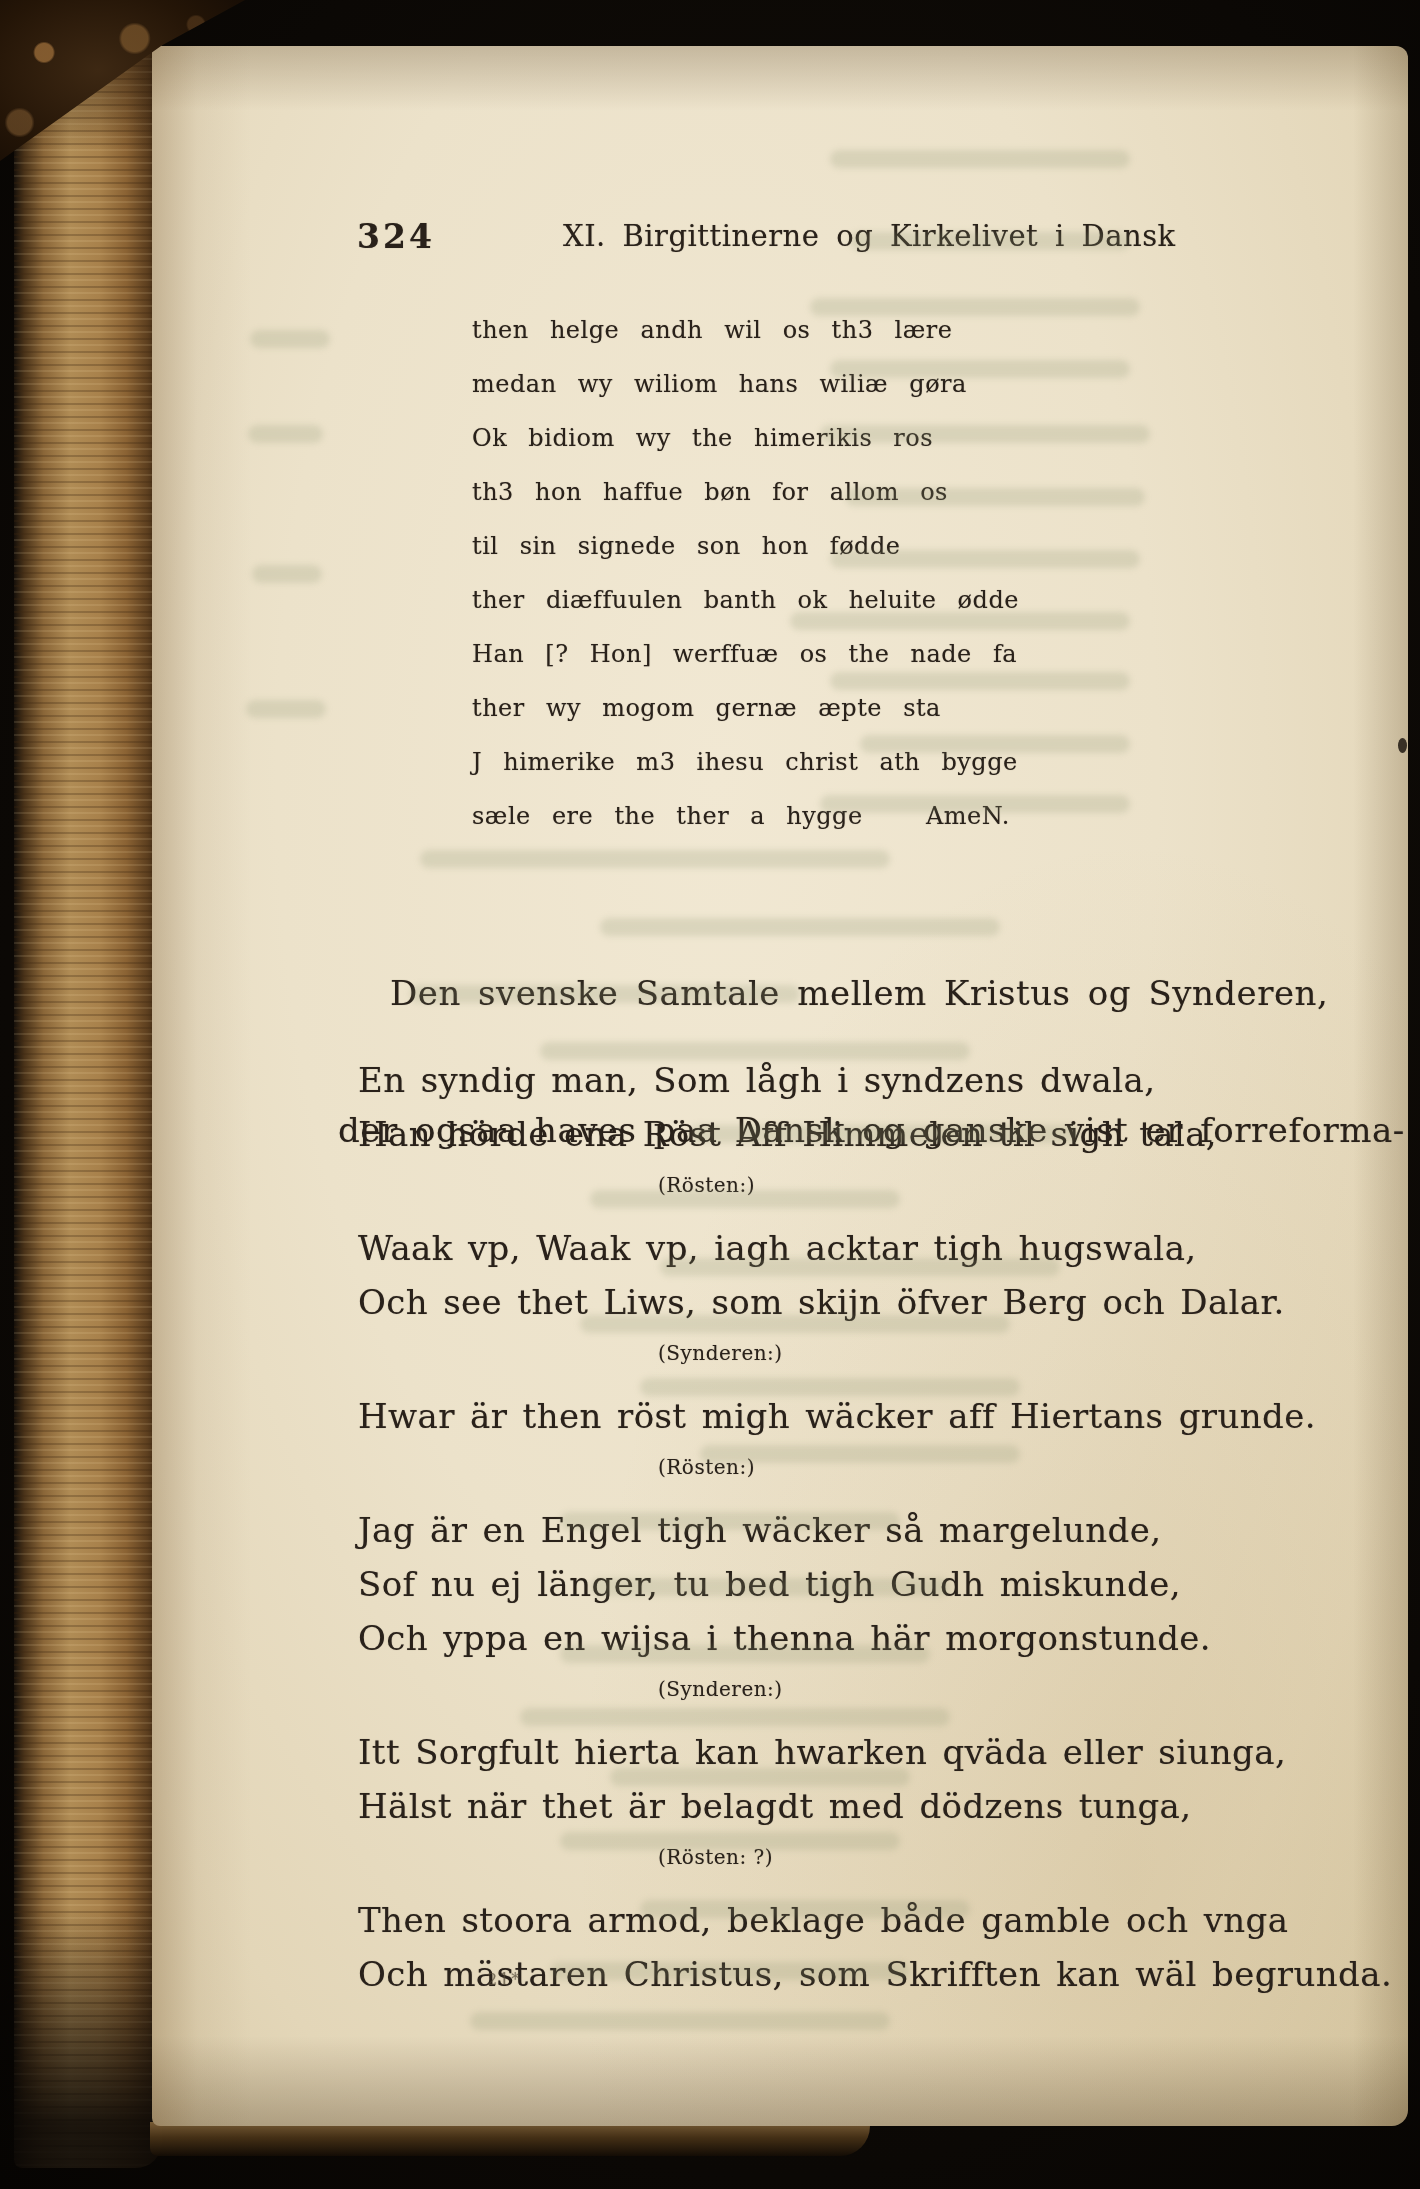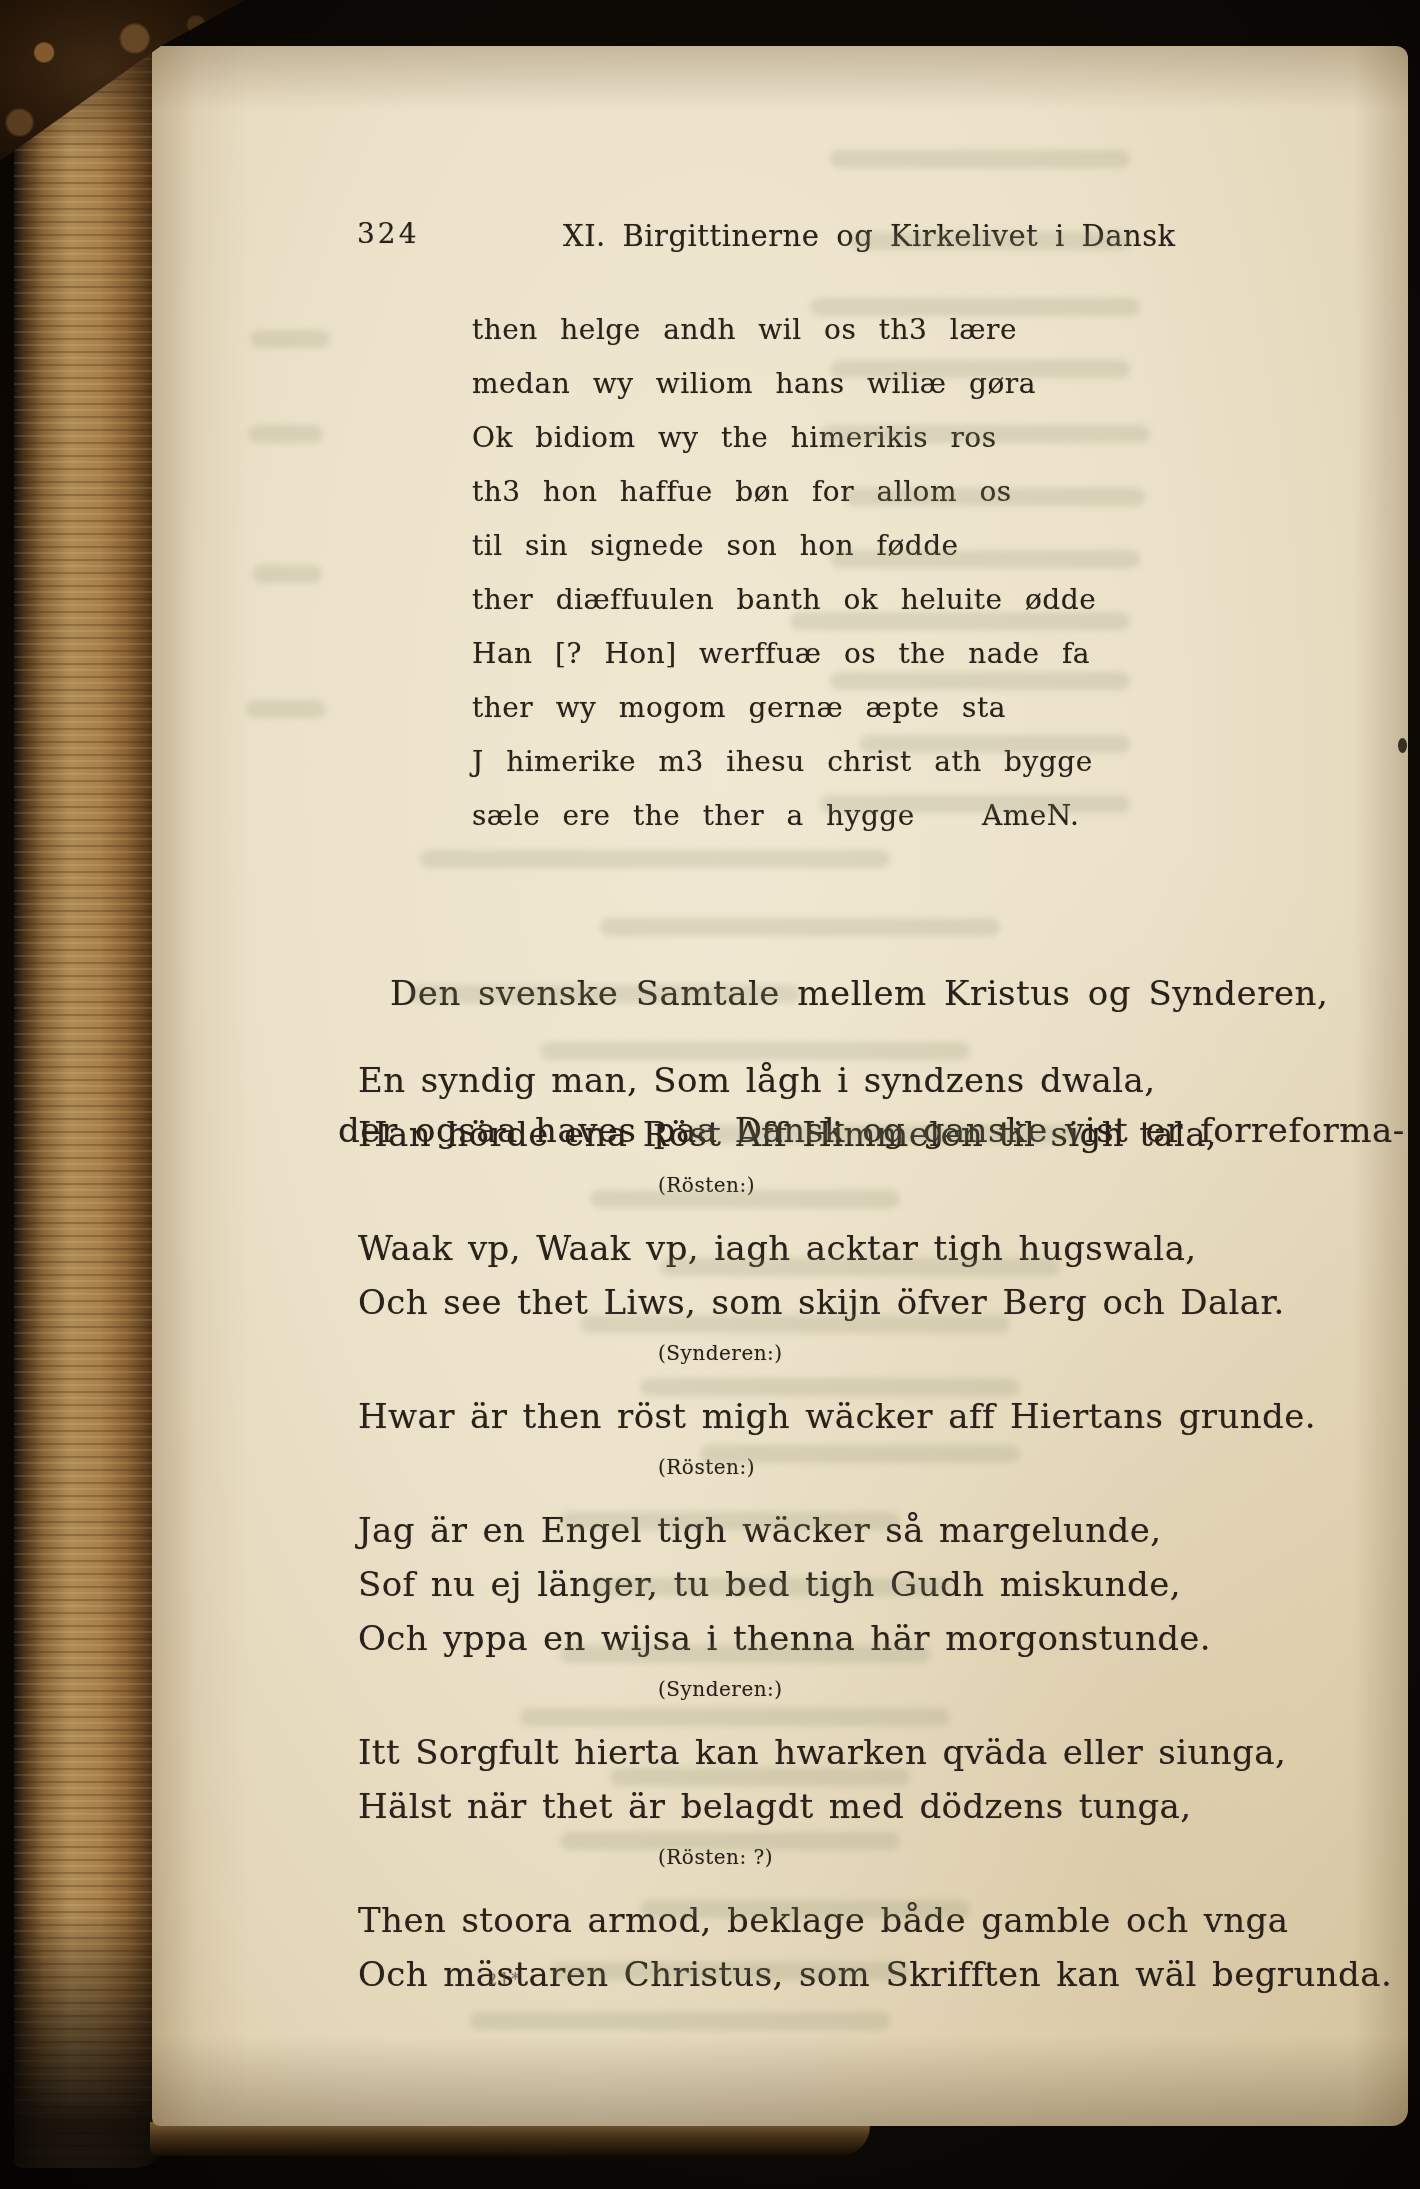--- a/index.html
+++ b/index.html
@@ -42,23 +42,23 @@
     background:
       linear-gradient(90deg, rgba(115,82,40,0.30) 0, rgba(115,82,40,0.08) 45px, rgba(0,0,0,0) 100px),
       linear-gradient(270deg, rgba(100,78,42,0.26) 0, rgba(0,0,0,0) 55px),
       linear-gradient(to bottom, rgba(95,72,40,0.28) 0, rgba(0,0,0,0) 65px),
       linear-gradient(to top, rgba(80,60,34,0.34) 0, rgba(0,0,0,0) 90px),
       radial-gradient(ellipse at 78% 88%, rgba(190,165,115,0.25) 0%, rgba(0,0,0,0) 40%),
       radial-gradient(ellipse at 45% 35%, #f1e8d3 0%, #ece2ca 45%, #e3d6b8 78%, #d6c7a3 100%);
     color:#29211a;
   }
   .ink{position:absolute;white-space:pre;text-shadow:0 0 1px rgba(41,33,26,0.35);}
-  .pagenum{left:205px;top:174px;font-size:28px;letter-spacing:3px;line-height:1;}
+  .pagenum{left:205px;top:174px;font-size:33px;letter-spacing:3px;line-height:1;font-weight:bold;}
   .header{left:411px;top:175px;font-size:29px;word-spacing:7px;letter-spacing:.5px;line-height:1.1;}
-  .poem1{left:320px;top:257px;font-size:28px;line-height:54px;}
+  .poem1{left:320px;top:257px;font-size:24px;line-height:54px;}
   .poem1 .vline{word-spacing:13px;letter-spacing:.5px;}
   .prose{left:186px;top:839px;font-size:34px;}
   .prose-line{height:57px;line-height:57px;word-spacing:6px;letter-spacing:.5px;white-space:pre;text-shadow:0 0 1px rgba(41,33,26,0.35);}
   .prose-line.indent{padding-left:52px;}
   .dialogue{left:184px;top:1007px;font-size:34px;margin-left:22px;}
   .dialogue .vline{word-spacing:4px;letter-spacing:.4px;}
   .vline{height:54px;line-height:54px;white-space:pre;text-shadow:0 0 1px rgba(41,33,26,0.35);}
   .vlabel{box-sizing:border-box;height:60px;padding:14px 0 0 300px;font-size:20px;line-height:1;letter-spacing:.5px;text-shadow:0 0 1px rgba(41,33,26,0.3);}
   .sig{left:335px;top:1924px;font-size:16px;color:rgba(90,78,58,0.6);letter-spacing:2px;}
   

